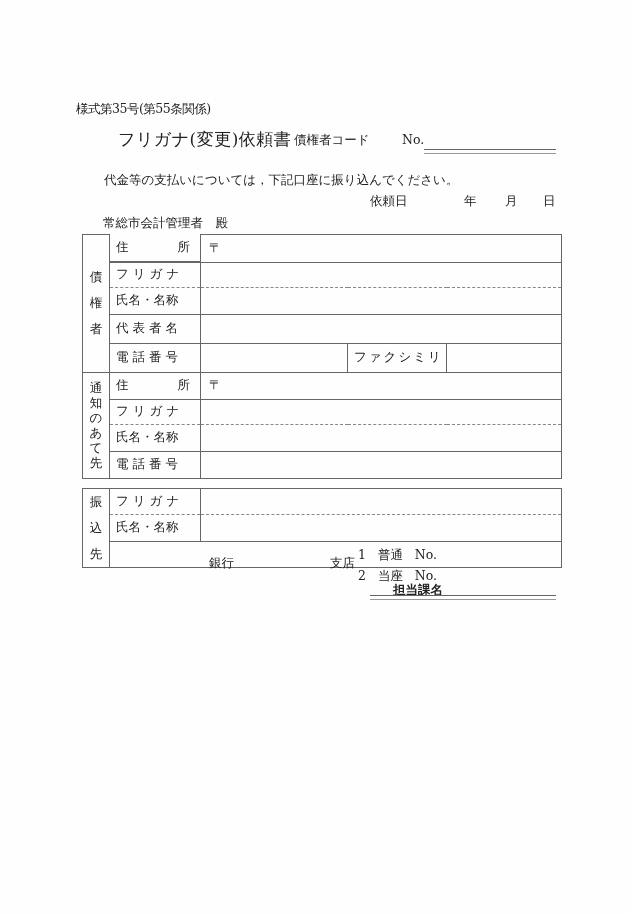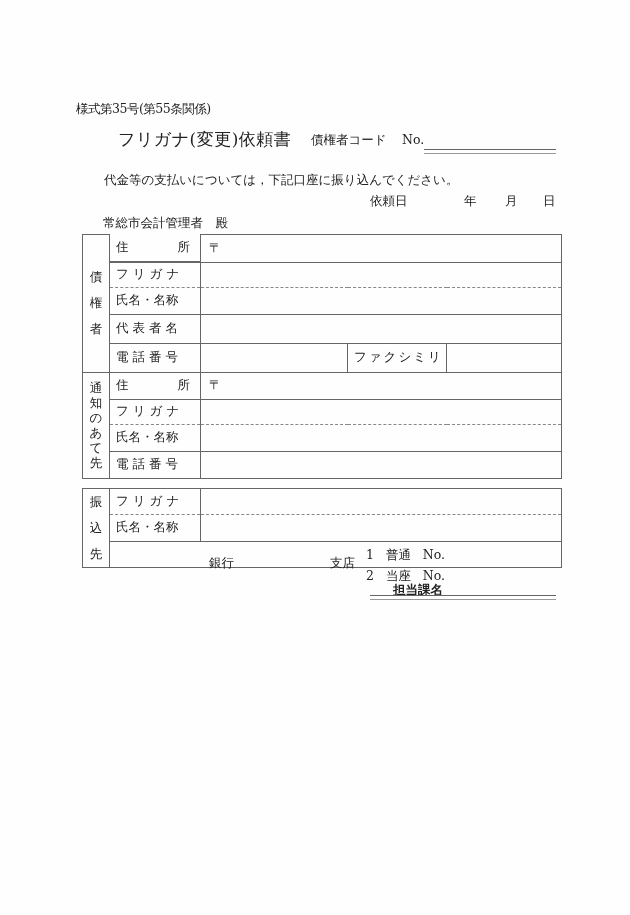--- a/index.html
+++ b/index.html
@@ -1,20 +1,20 @@
 <!DOCTYPE html>
 <html><head>
   <meta charset="utf-8">
   <style>
     html, body { margin:0; padding:0; background:#fefefe; }
     body { width:630px; height:915px; position:relative; font-family:"DejaVu Serif", serif; color:#222; overflow:hidden; }
     .abs { position:absolute; white-space:nowrap; }
     .form-number { left:76px; top:101px; font-size:12.5px; letter-spacing:-0.5px;text-align:center; }
     .title { left:118px; top:128px; font-size:17px; letter-spacing:0.5px; }
-    .code-label { left:311px; top:132px; font-size:12.5px; }
+    .code-label { left:294px; top:132px; font-size:12.5px; }
     .code-no { left:402px; top:132px; font-size:12.5px; }
     .code-line { left:424px; top:149px; width:132px; height:3px; border-top:1px solid #666; border-bottom:1px solid #999; }
     .intro { left:104px; top:172px; font-size:12.5px; }
     .req-date { left:370px; top:193px; font-size:12.5px;text-align:right; }
     .req-year { left:464px; top:193px; font-size:12.5px; }
     .req-month { left:505px; top:193px; font-size:12.5px; }
     .req-day { left:543px; top:193px; font-size:12.5px; }
     .addressee { left:103px; top:215px; font-size:12.5px; }
 
     table.form { position:absolute; border-collapse:collapse; font-size:12.5px; }
@@ -129,21 +129,21 @@
     <td class="val dash-bottom" colspan="3"></td>
   </tr>
   <tr>
     <td class="label dash-top" style="letter-spacing:0;height:26px;">氏名・名称</td>
     <td class="val dash-top" colspan="3"></td>
   </tr>
   <tr class="bank-row">
     <td colspan="4" style="position:relative;">
       <span class="abs" style="left:99px;top:13px;">銀行</span>
       <span class="abs" style="left:220px;top:13px;">支店</span>
-      <div class="abs" style="left:256px;top:2px;line-height:21px;">
+      <div class="abs" style="left:248px;top:2px;line-height:21px;">
         <div><span>1</span>&nbsp;&nbsp;&nbsp;<span>普通</span>&nbsp;&nbsp;&nbsp;<span>No.</span></div>
         <div><span>2</span>&nbsp;&nbsp;&nbsp;<span>当座</span>&nbsp;&nbsp;&nbsp;<span>No.</span></div>
       </div>
     </td>
   </tr>
 </tbody>
   </table>
 
 <div class="abs tanto">担当課名</div>
 <div class="abs tanto-line"></div>

